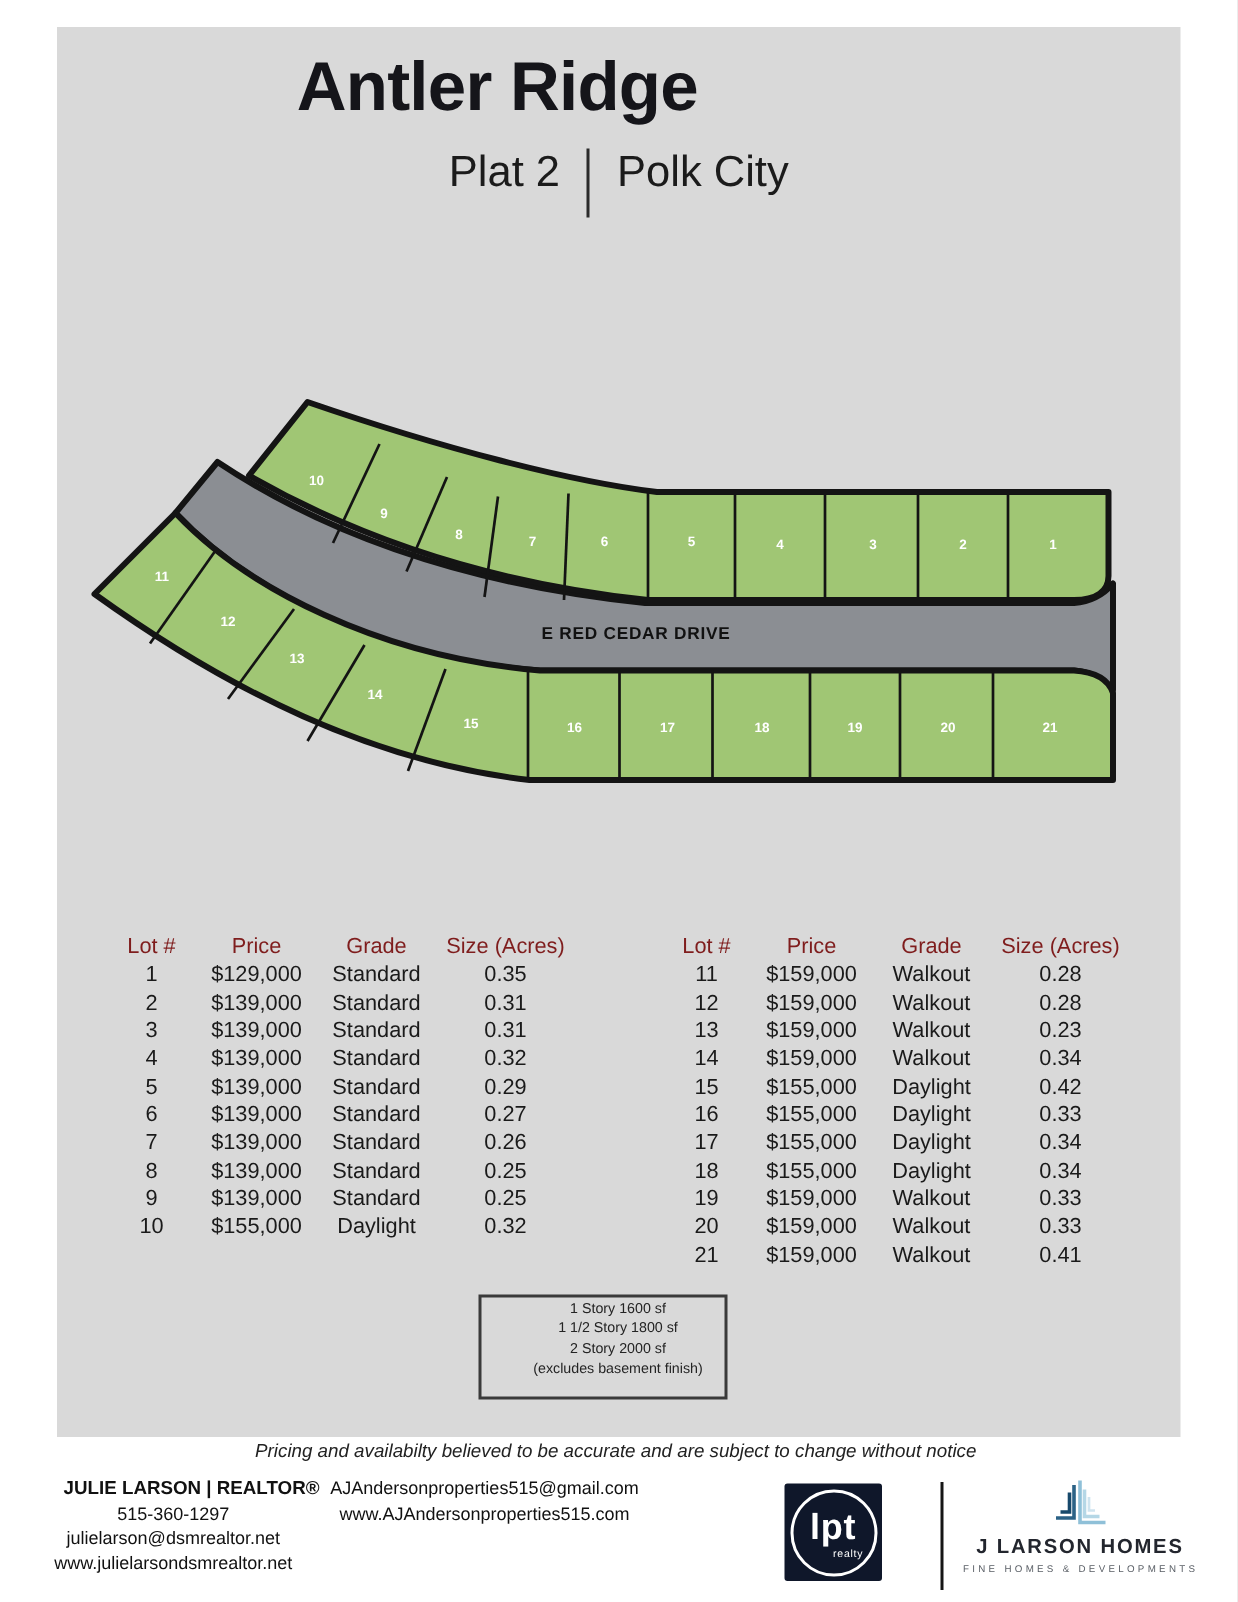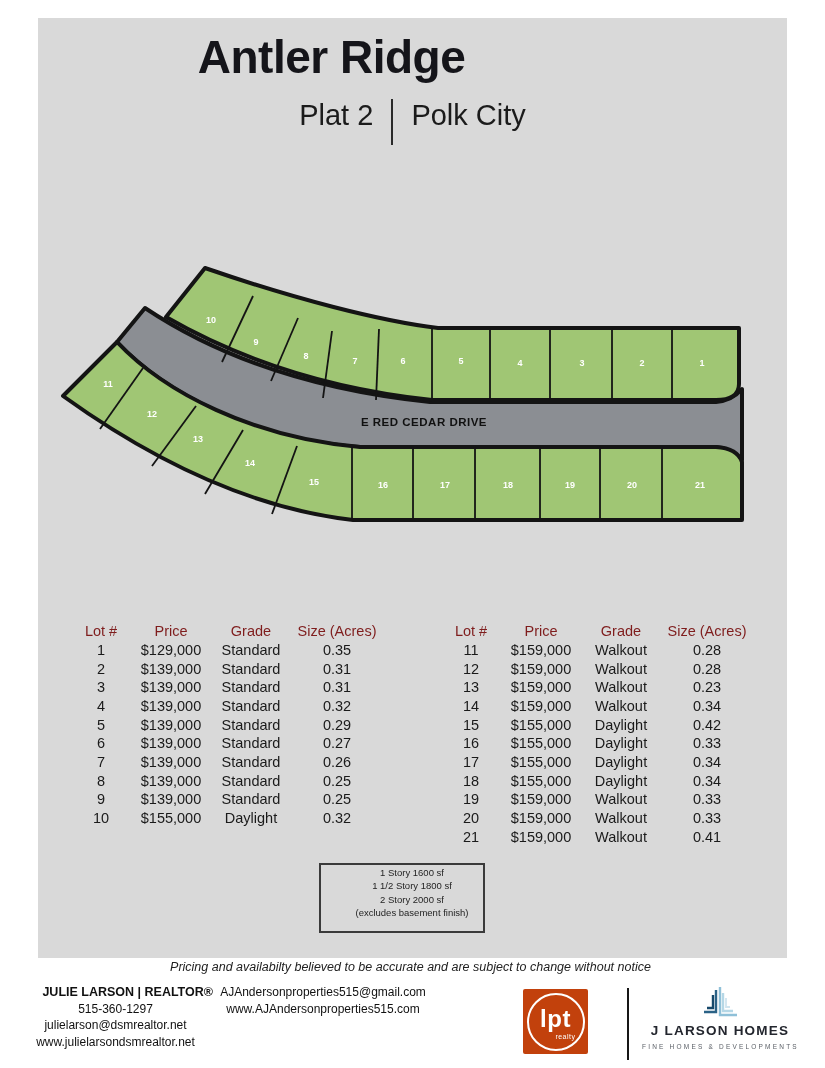--- a/index.html
+++ b/index.html
@@ -26,21 +26,21 @@
   .floorbox{left:319px;top:863px;width:162px;height:66px;border:2px solid #3a3a3a;text-align:center;}
   .floorbox .fb-title{font-size:12.5px;font-weight:600;margin-top:4px;color:#222;}
   .floorbox .fb-line{font-size:9.5px;margin-top:2.2px;color:#242424;margin-left:20px;}
   
   .disclaimer{left:0;top:960px;width:821px;text-align:center;font-style:italic;font-size:12.5px;color:#222;}
   
   .agent{top:984px;text-align:center;line-height:16.5px;font-size:12px;color:#111;}
   .agent .nm{font-weight:700;font-size:12.5px;text-align:right;}
   #agent-0{left:18px;width:195px;}
   #agent-1{left:213px;width:220px;}
-  .lpt{left:523px;top:989px;width:65px;height:65px;background:#c2410c;border-radius:2px;display:flex;align-items:center;justify-content:center;}
+  .lpt{left:523px;top:989px;width:65px;height:65px;background:#0f172a;border-radius:2px;display:flex;align-items:center;justify-content:center;}
   .lpt .ring{width:54px;height:54px;border:2.5px solid #ffffff;border-radius:50%;position:relative;display:flex;align-items:center;justify-content:center;}
   .lpt .lpt-txt{color:#fff;font-size:24px;font-weight:700;letter-spacing:.5px;margin-top:-6px;}
   .lpt .lpt-sub{position:absolute;color:#fff;font-size:7px;right:7px;bottom:9px;letter-spacing:.5px;}
   .logo-divider{left:627px;top:988px;width:2px;height:72px;background:#161616;}
   .builder{left:642px;top:985px;width:156px;text-align:center;}
   .builder .b-name{font-size:13.5px;font-weight:700;letter-spacing:1.2px;color:#23262e;margin-top:2px;white-space:nowrap;}
   .builder .b-tag{font-size:6.5px;letter-spacing:2.2px;color:#5a5f66;margin-top:5px;white-space:nowrap;}
 </style>
 </head>
 <body>

